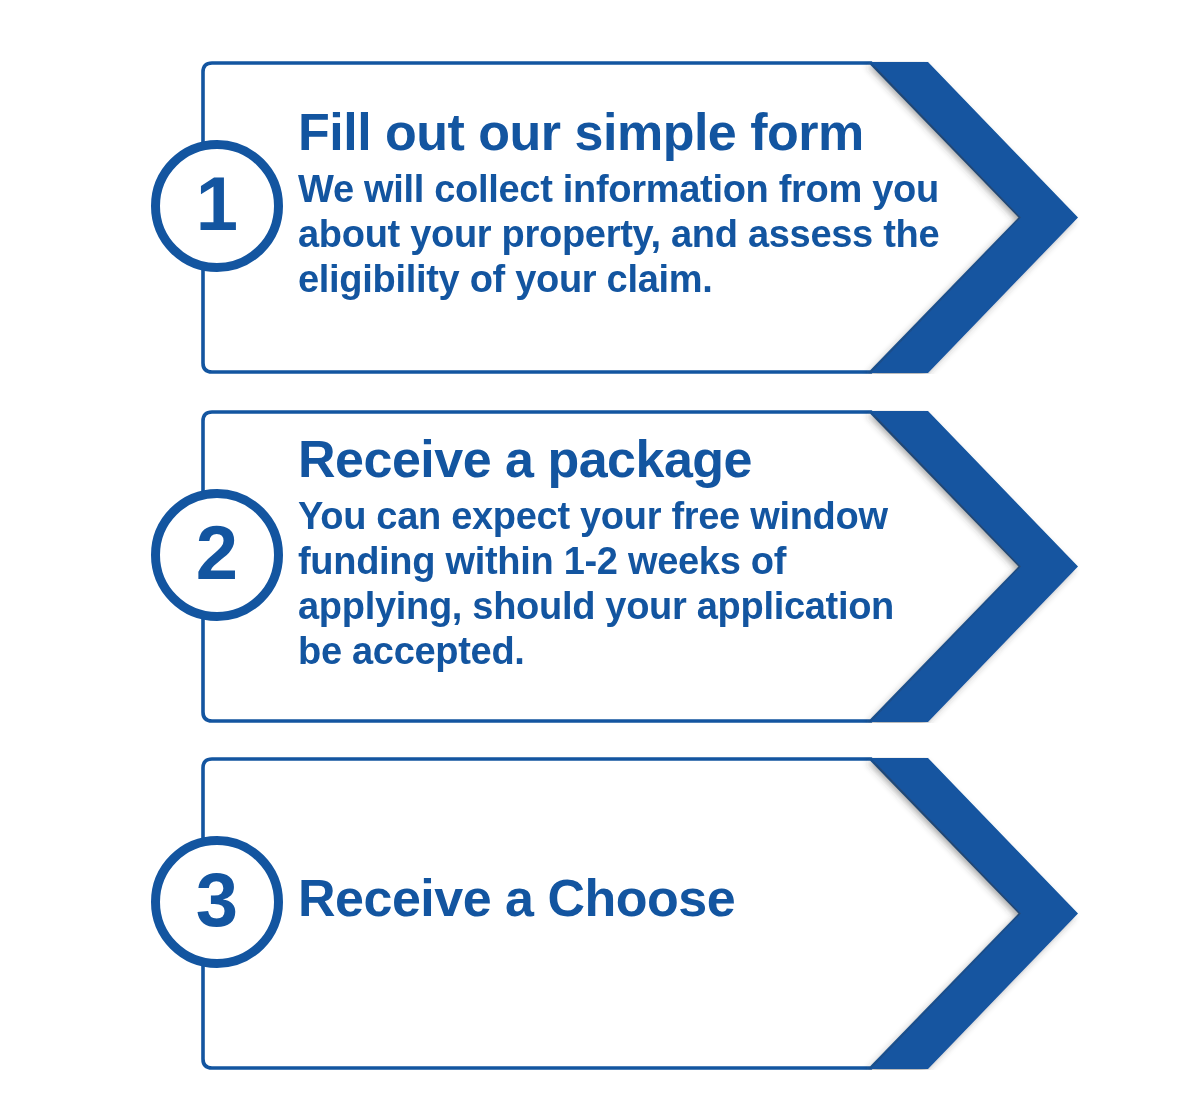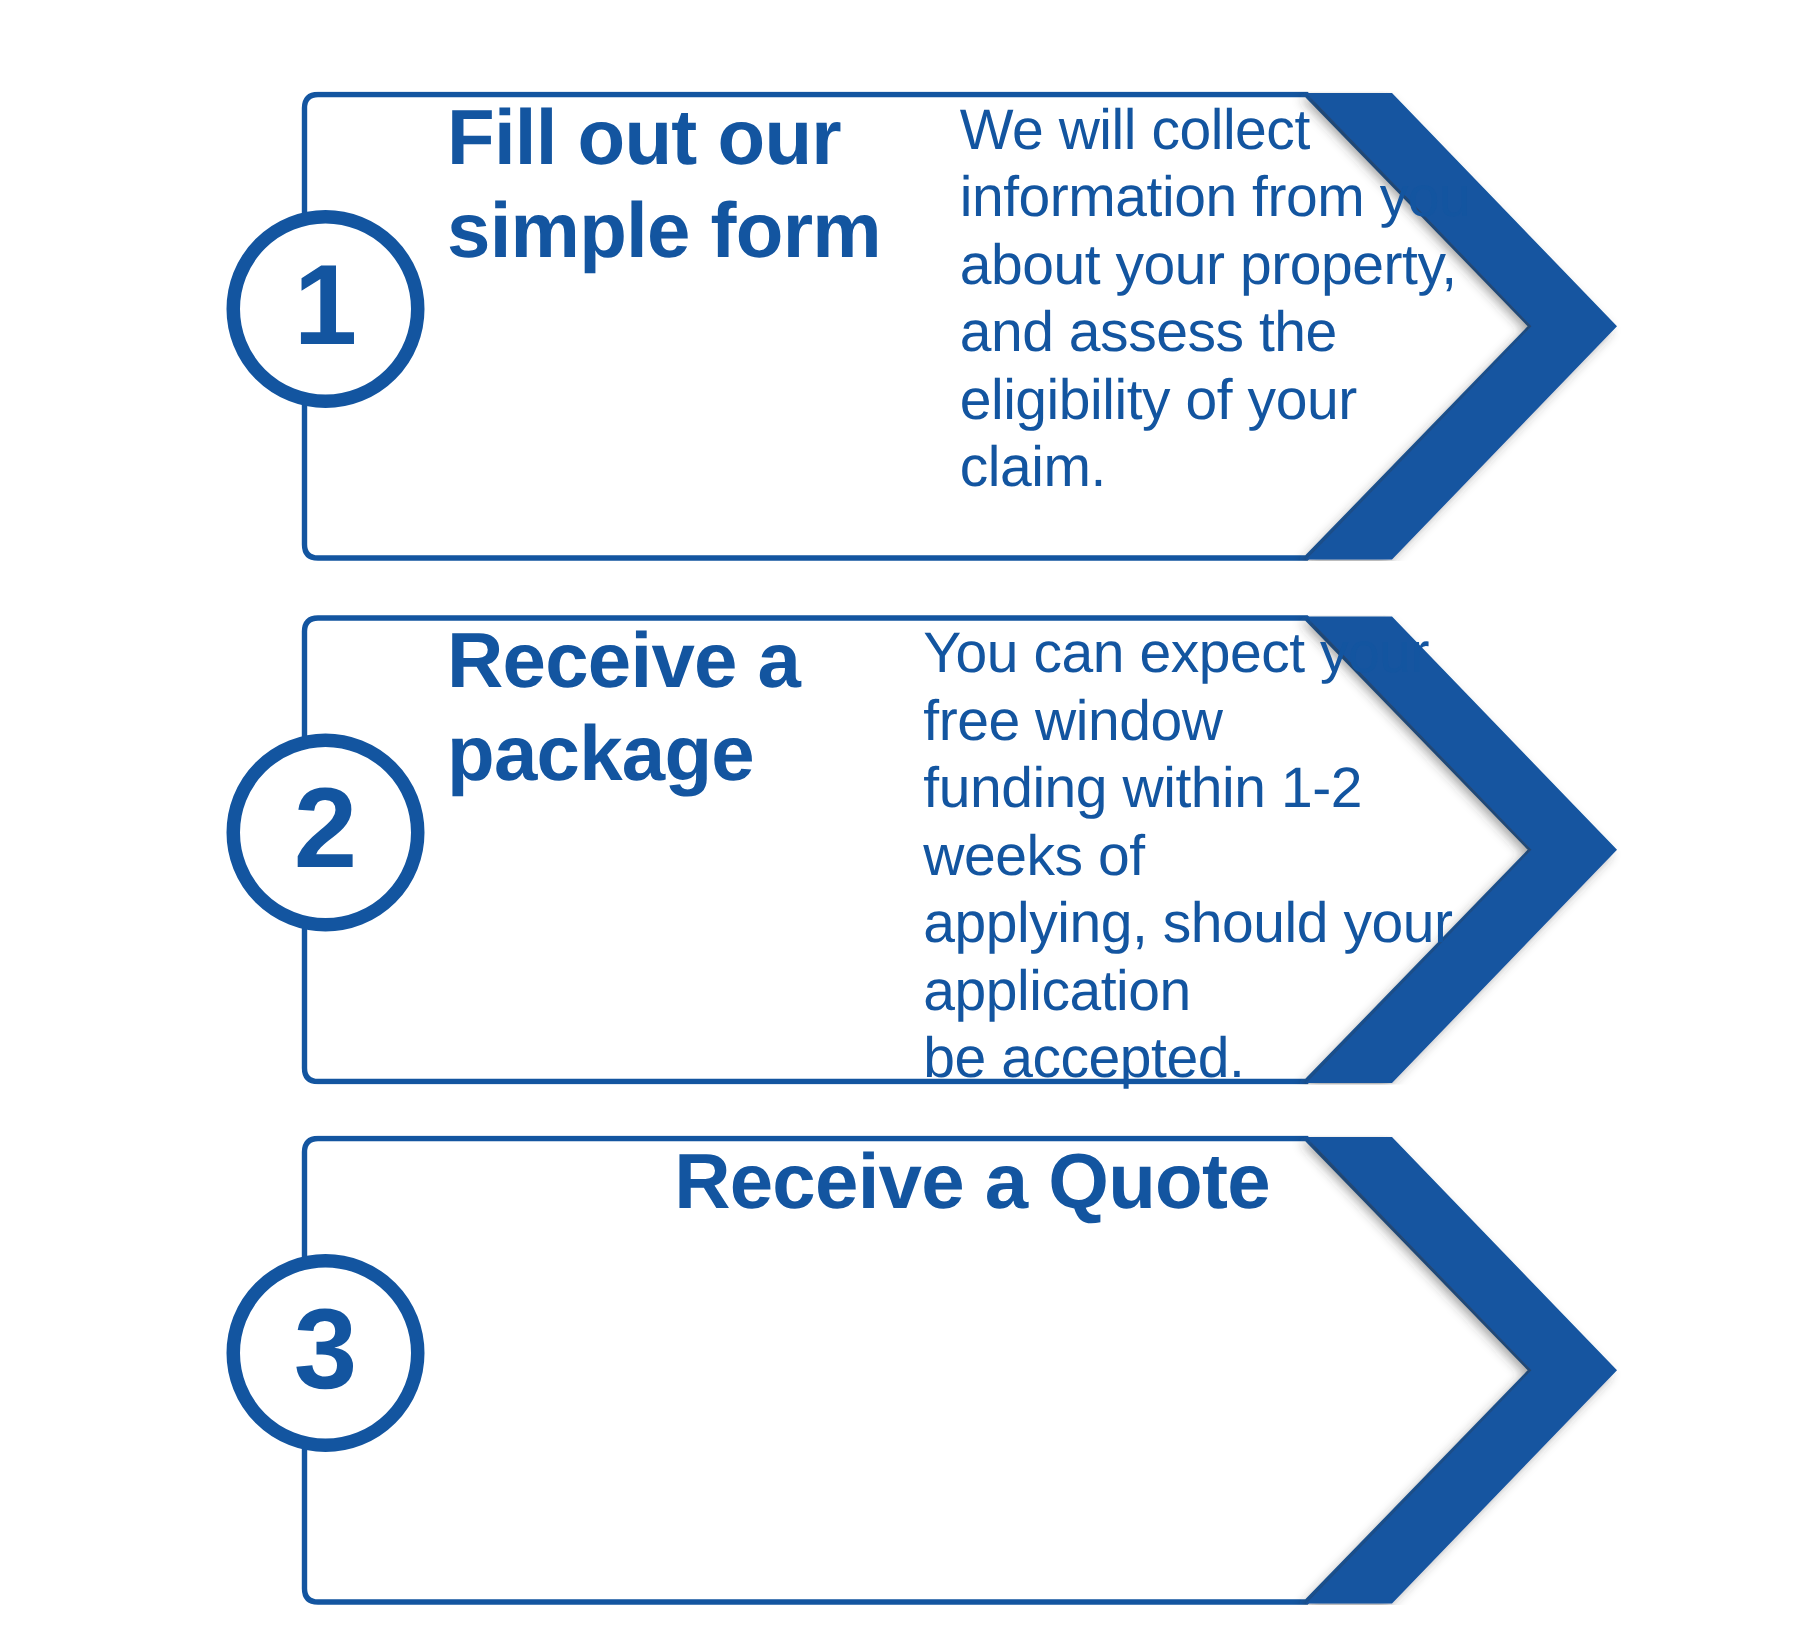--- a/index.html
+++ b/index.html
@@ -55,38 +55,38 @@
     transform: translateY(-2px);
   }
 
   .text-block {
     position: absolute;
     left: 298px;
     top: 0;
     bottom: 0;
     width: 700px;
     display: flex;
-    flex-direction: row;
+    flex-direction: column;
     justify-content: center;
     padding-bottom: 32px;
     z-index: 2;
   }
   .step-title {
     margin: 0;
     font-size: 52px;
     line-height: 62px;
     font-weight: 700;
     letter-spacing: -0.5px;
     color: #1355A0;
   }
   .step-desc {
     margin: 4px 0 0 0;
     font-size: 38px;
     line-height: 45px;
-    font-weight: 400;
+    font-weight: 700;
     letter-spacing: -0.3px;
     color: #1355A0;
     white-space: pre-line;
   }
 </style>
 </head>
 <body>
 
 <div id="canvas">
 
@@ -140,17 +140,17 @@
           <feDropShadow dx="-4" dy="3" stdDeviation="3.5" flood-color="#333333" flood-opacity="0.45"></feDropShadow>
         </filter>
       </defs>
       <path d="M 212 2 H 871 L 1021 156.5 L 871 311 H 212 Q 203 311 203 302 V 11 Q 203 2 212 2 Z" fill="#ffffff" stroke="#1355A0" stroke-width="3.6"></path>
       <path filter="url(#bandShadow3)" d="M 871 1 L 928 1 L 1078 156.5 L 928 312 L 871 312 L 1021 156.5 Z" fill="#1355A0"></path>
     </svg>
     <div class="number-badge">
       <span>3</span>
     </div>
     <div class="text-block">
-      <h2 class="step-title">Receive a Quote</h2>
+      <h2 class="step-title">Receive a Choose</h2>
     </div>
   </section>
 
 </div>
 
 </body></html>

